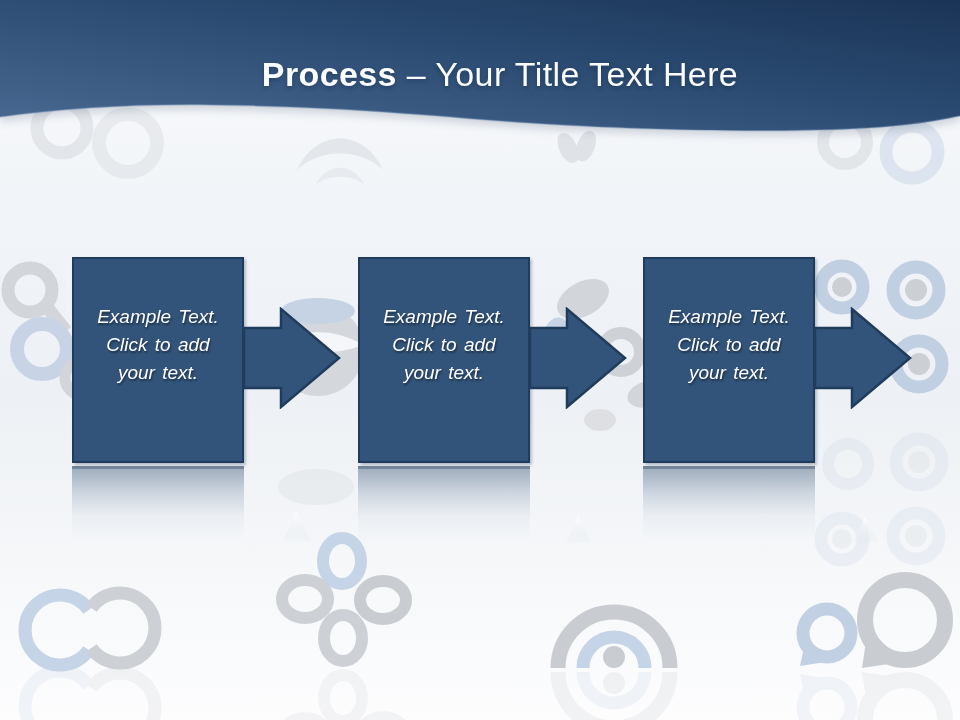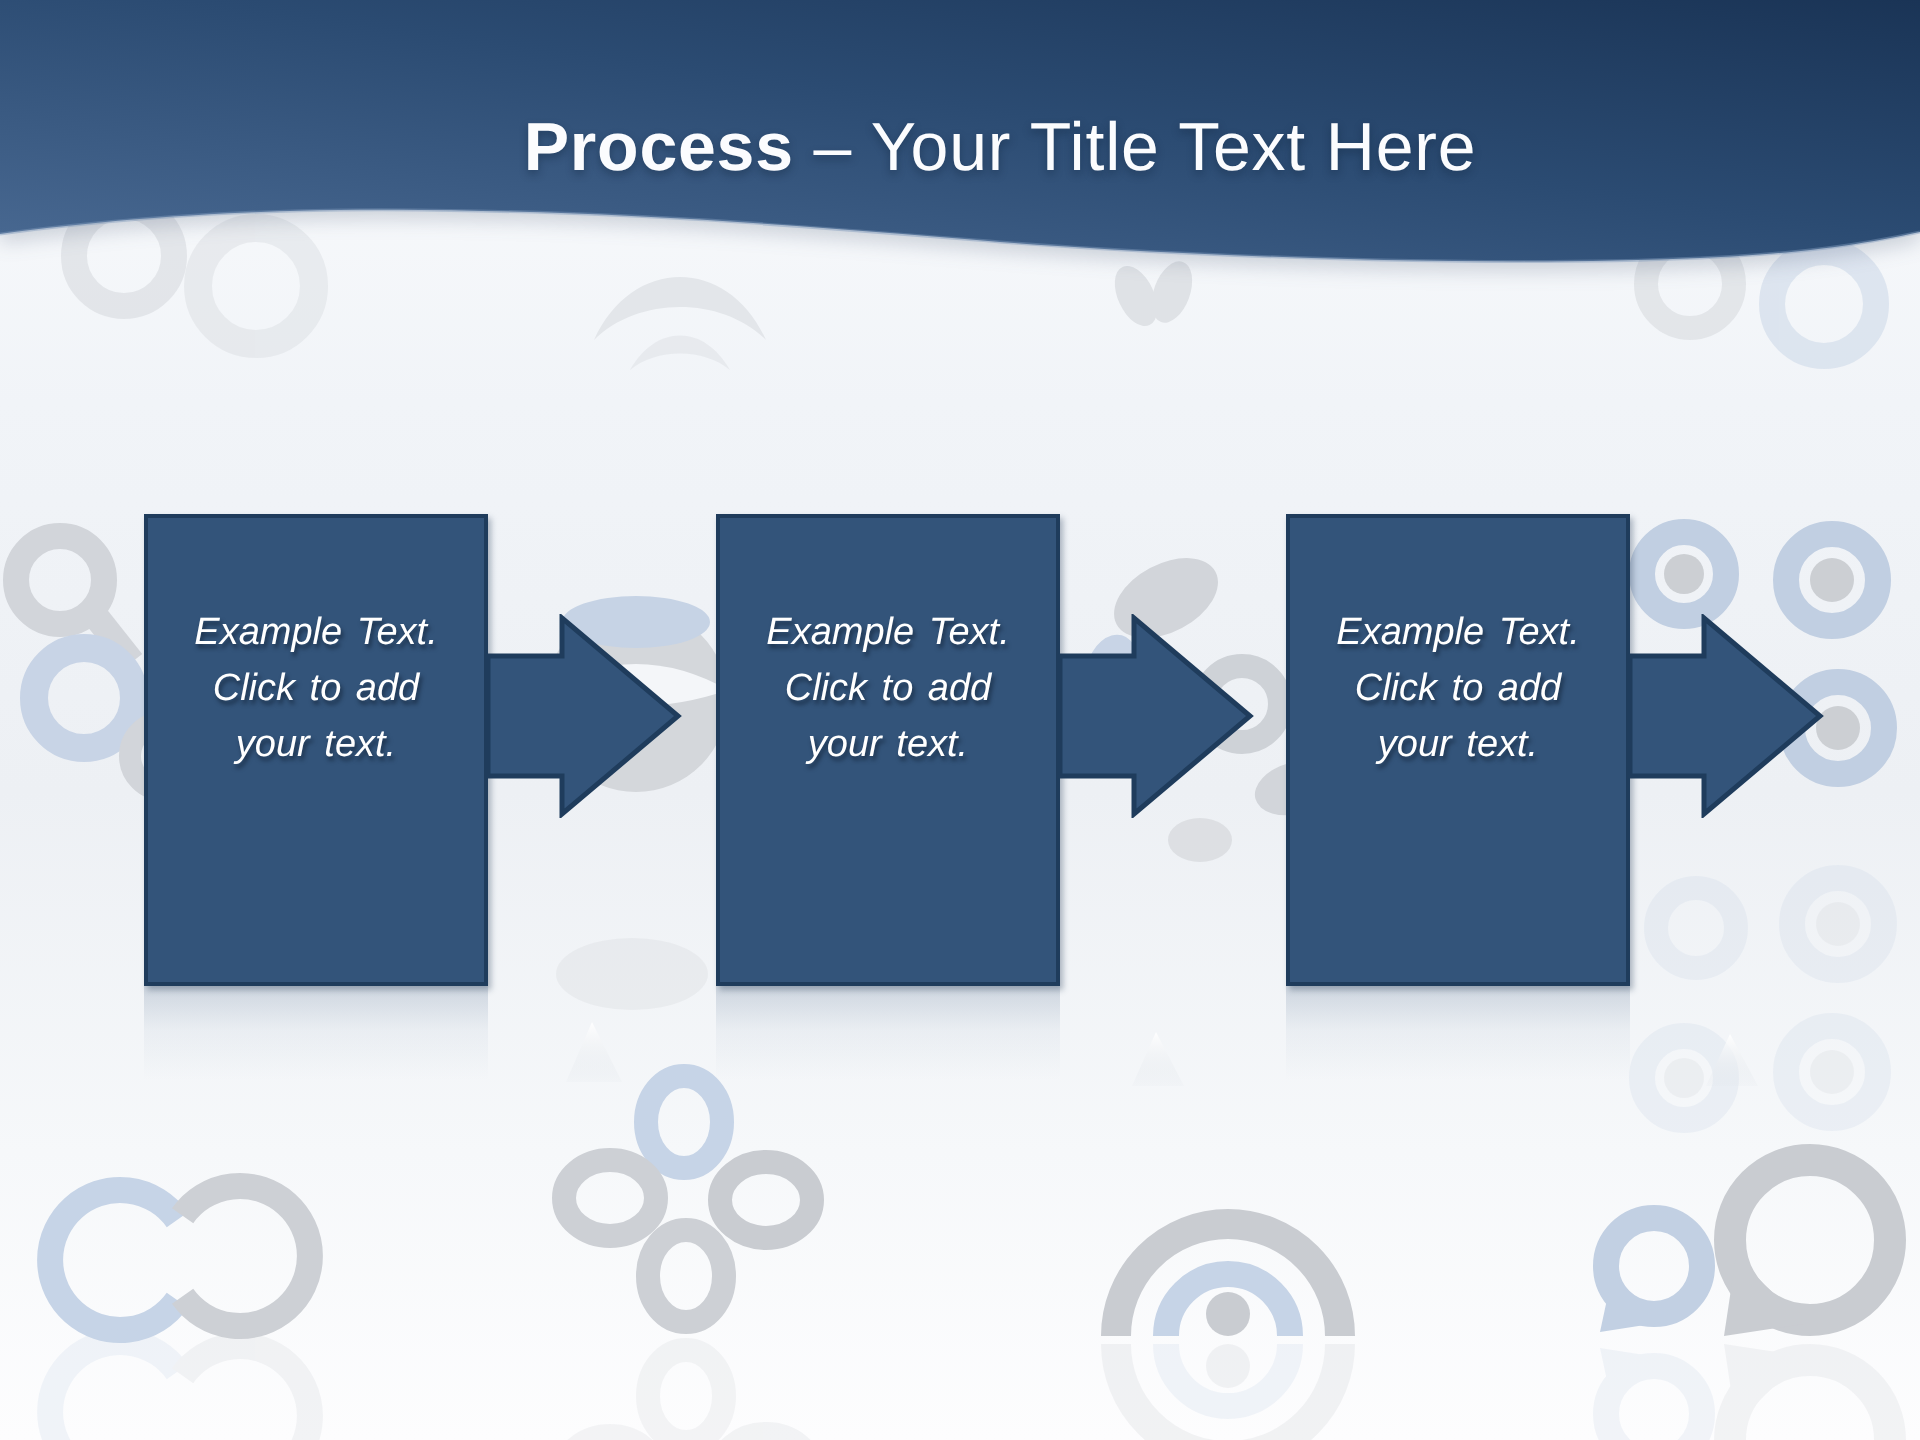--- a/index.html
+++ b/index.html
@@ -23,21 +23,21 @@
   .slide-title{
     position:absolute; top:54px; left:0; width:100%; padding-left:40px; box-sizing:border-box;
     text-align:center; z-index:6; color:var(--title_color,#fbfcfe);
     font-size:34px; line-height:40px; letter-spacing:.4px;
     text-shadow:0 2px 4px rgba(10,25,45,.35); white-space:nowrap;
   }
   .title-em{font-weight:700;}
   .title-sep,.title-rest{font-weight:400;}
   
   .step-box{
-    position:absolute; top:257px; width:172px; height:236px; box-sizing:border-box; z-index:4;
+    position:absolute; top:257px; width:172px; height:206px; box-sizing:border-box; z-index:4;
     background:var(--box_fill,#33547a); border:2.5px solid var(--box_border,#1f3c5c);
     box-shadow:1.5px 2px 3px rgba(60,80,105,.4);
   }
   .step-box.pos-1{left:72px;} .step-box.pos-2{left:358px;} .step-box.pos-3{left:643px;}
   .step-text{
     margin-top:44px; text-align:center; font-style:italic; font-size:19px; line-height:28px;
     color:#ffffff; text-shadow:1px 2px 2px rgba(8,18,32,.55); word-spacing:2px;
   }
   .step-line{display:block;}
   

